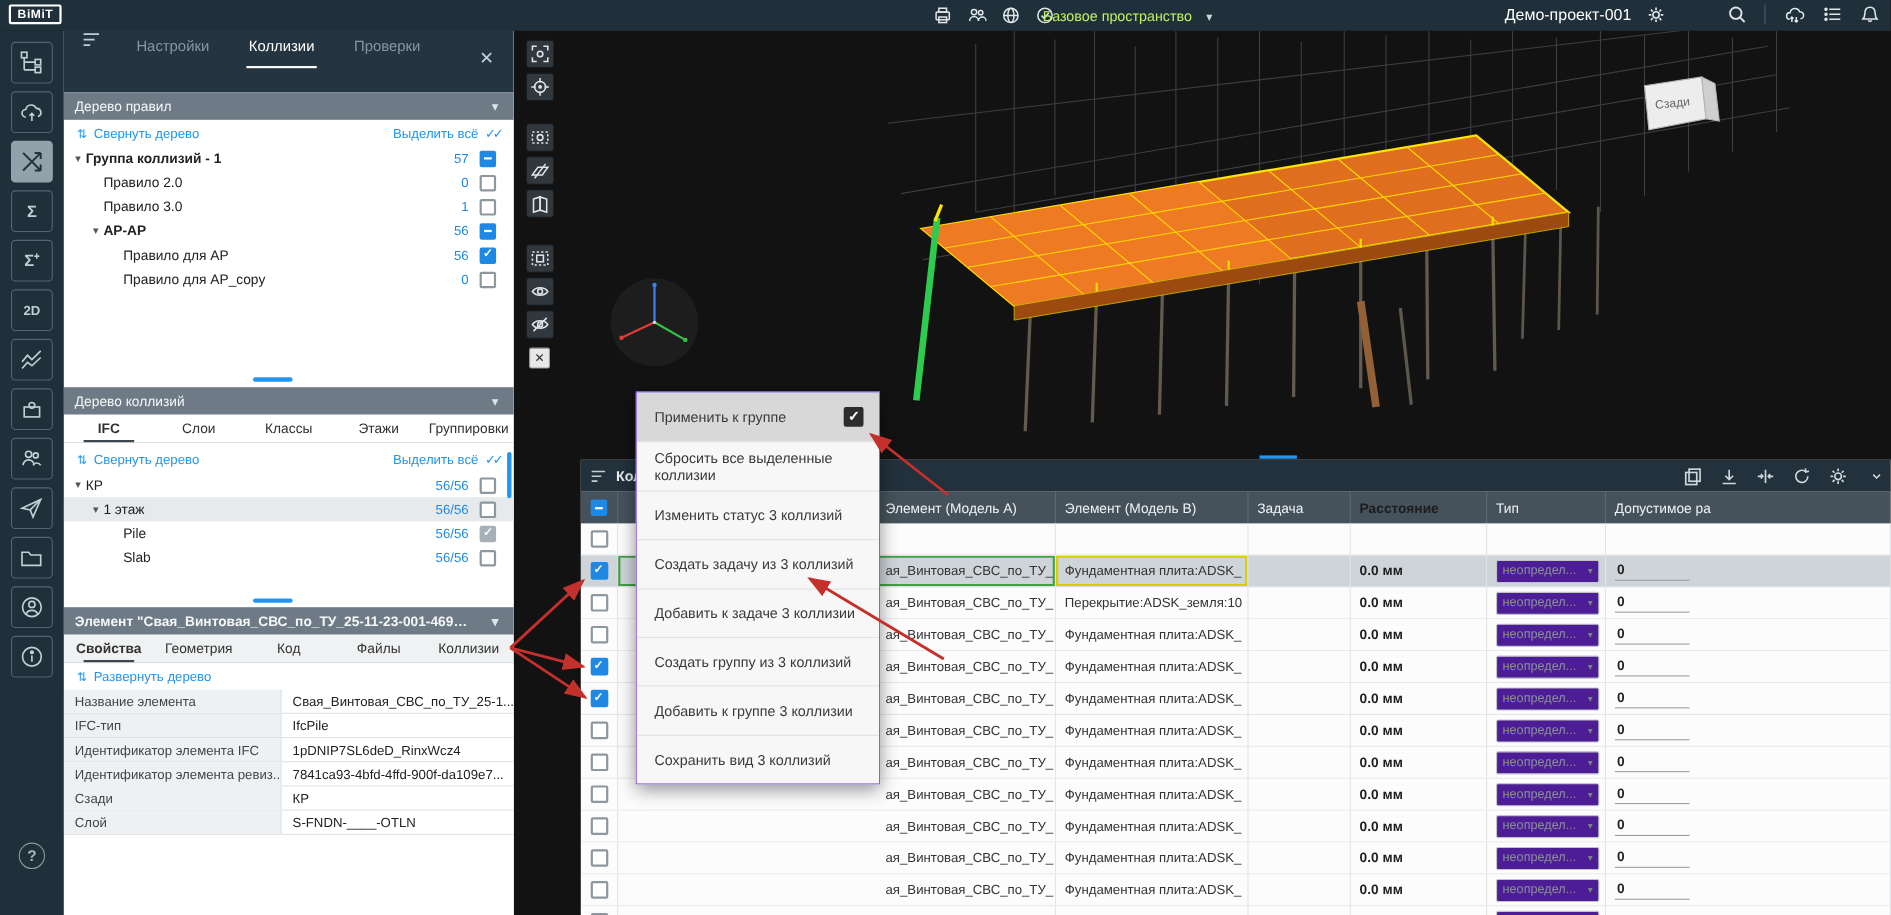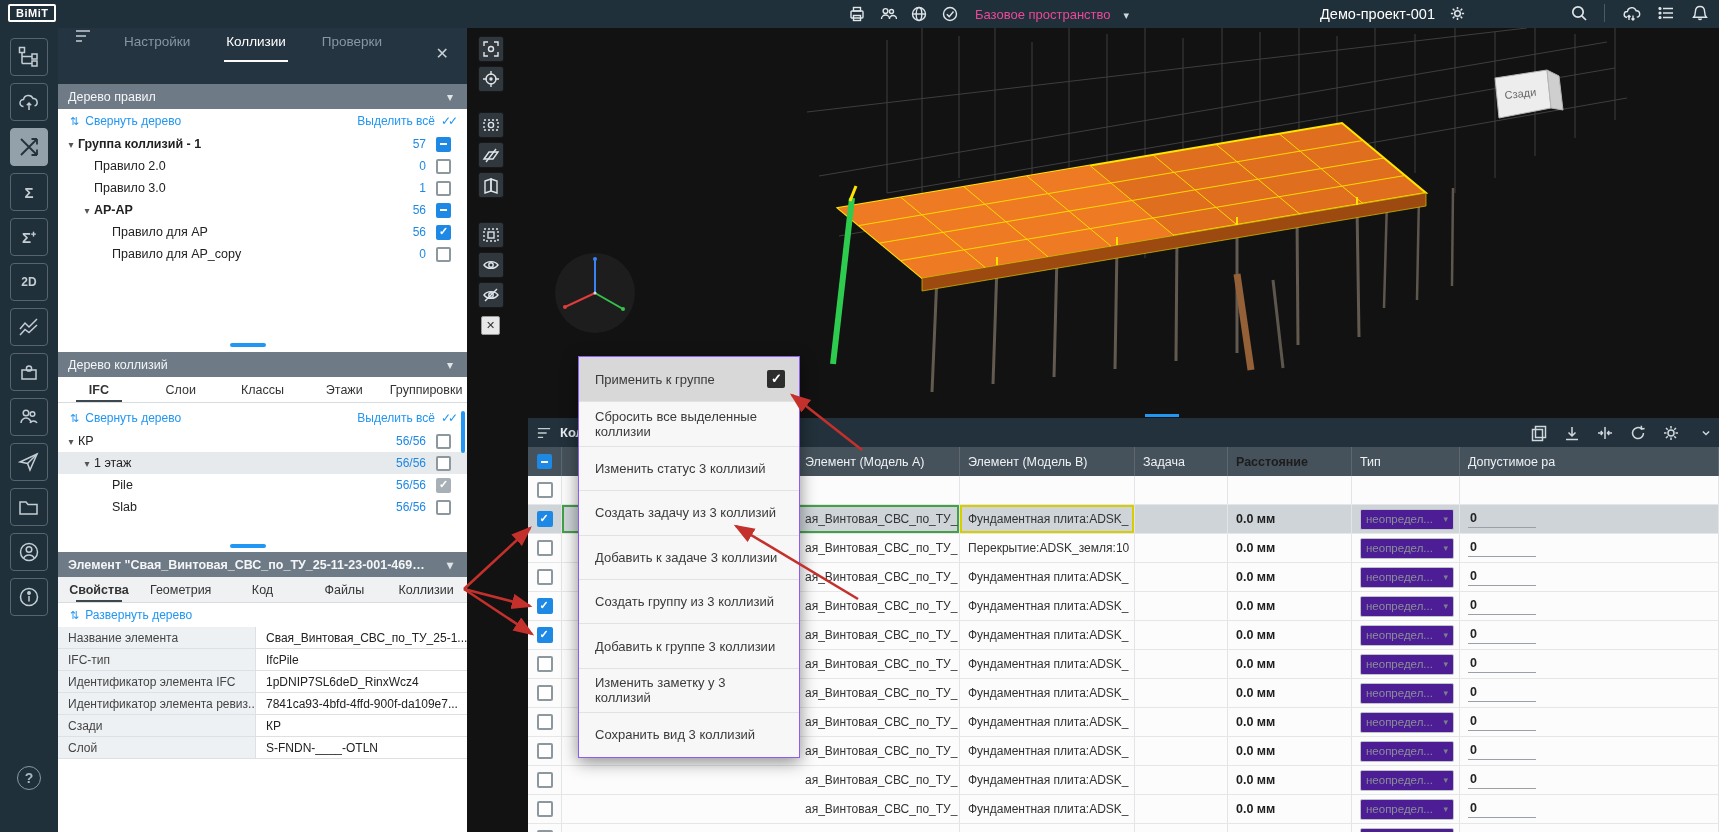--- a/index.html
+++ b/index.html
@@ -16,23 +16,23 @@
   .cb.dark{background:#2d2d2d;border-color:#2d2d2d}
   .cb.checked::after,.cb.greyck::after,.cb.dark::after{content:"\2713";position:absolute;color:#fff;
       font-size:11px;font-weight:700;left:1px;top:50%;transform:translateY(-55%);line-height:1}
   .cb.indet::after{content:"";position:absolute;left:2px;right:2px;top:50%;margin-top:-1px;height:2px;background:#fff}
 
   
   .topbar{position:absolute;left:0;top:0;width:1719px;height:28px;background:#20303a;z-index:20}
   .logo{position:absolute;left:8px;top:4px;border:2px solid #fff;color:#fff;font-size:11px;
         font-weight:700;letter-spacing:.5px;padding:1px 6px;border-radius:2px}
   .tb-icons{position:absolute;left:848px;top:5px;display:flex;gap:13px;align-items:center}
-  .tb-ws{position:absolute;left:975px;top:7px;color:#ec4899;font-size:13px;display:flex;align-items:center;gap:13px}
+  .tb-ws{position:absolute;left:948px;top:7px;color:#bef264;font-size:13px;display:flex;align-items:center;gap:13px}
   .tb-ws .caret::after{content:"\25BE";color:#cfd8dc;font-size:11px}
-  .tb-proj{position:absolute;left:1320px;top:5px;color:#fff;font-size:14.5px;display:flex;align-items:center;gap:14px}
+  .tb-proj{position:absolute;left:1368px;top:5px;color:#fff;font-size:14.5px;display:flex;align-items:center;gap:14px}
   .tb-right{position:absolute;right:10px;top:4px;display:flex;align-items:center;gap:16px}
   .vsep{width:1px;height:18px;background:#4a5a64}
 
   
   .rail{position:absolute;left:0;top:28px;width:58px;height:804px;background:#20303a;z-index:15}
   .rbtn{position:absolute;left:10px;width:38px;height:38px;border:1.5px solid #55646e;border-radius:4px;
         box-sizing:border-box;display:flex;align-items:center;justify-content:center;color:#c3cdd4}
   .rbtn.sel{background:#93a1ab;border-color:#93a1ab;color:#20303a}
   .rbtn .t{font-size:15px;font-weight:700;line-height:1}
   .help{position:absolute;left:17px;top:738px;width:24px;height:24px;border:1.5px solid #8b979f;border-radius:50%;
@@ -980,24 +980,20 @@
       <div class="mi">
         <span>Создать группу из 3 коллизий</span>
 
       </div>
 
       <div class="mi">
         <span>Добавить к группе 3 коллизии</span>
 
       </div>
 
-      <div class="mi">
-        <span>Изменить заметку у 3 коллизий</span>
-
-      </div>
 
       <div class="mi">
         <span>Сохранить вид 3 коллизий</span>
 
       </div>
     </div>
 
   <svg class="arrows" width="1719" height="832" viewBox="0 0 1719 832">
     <defs>
       <marker id="ah" markerWidth="9" markerHeight="8" refX="7" refY="3" orient="auto">

